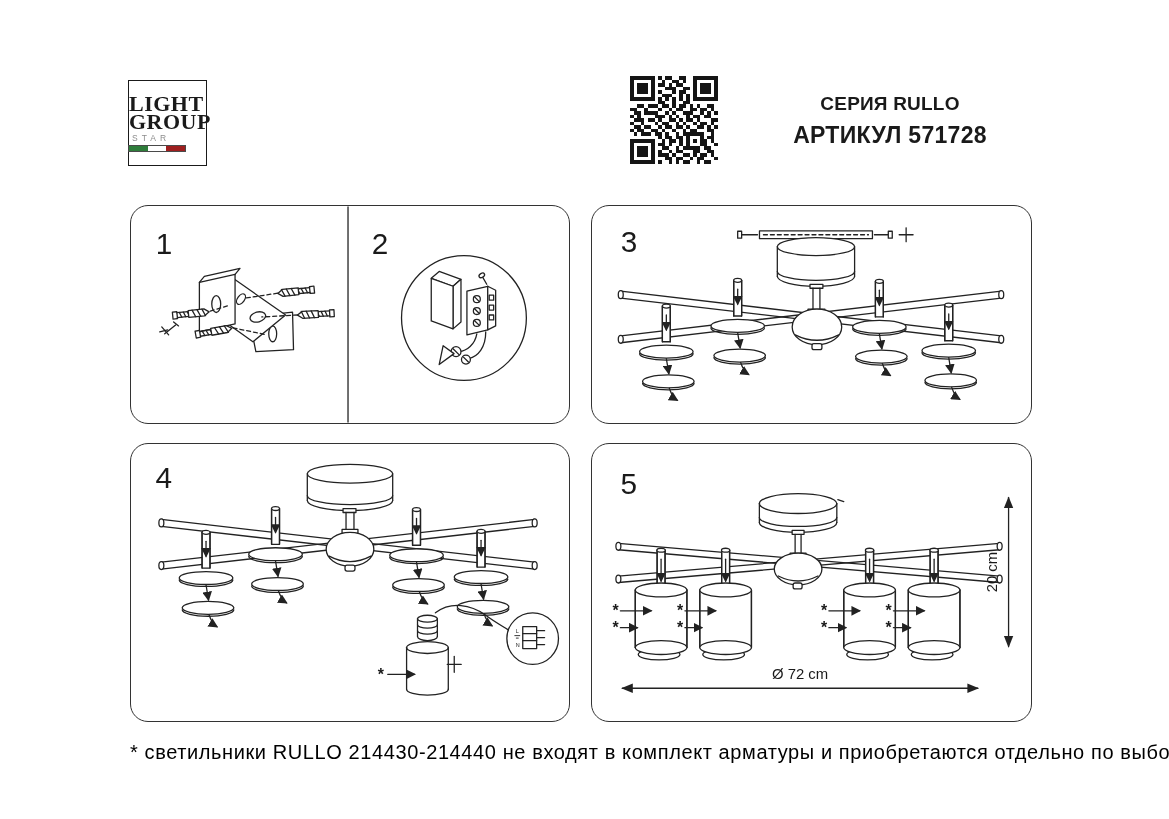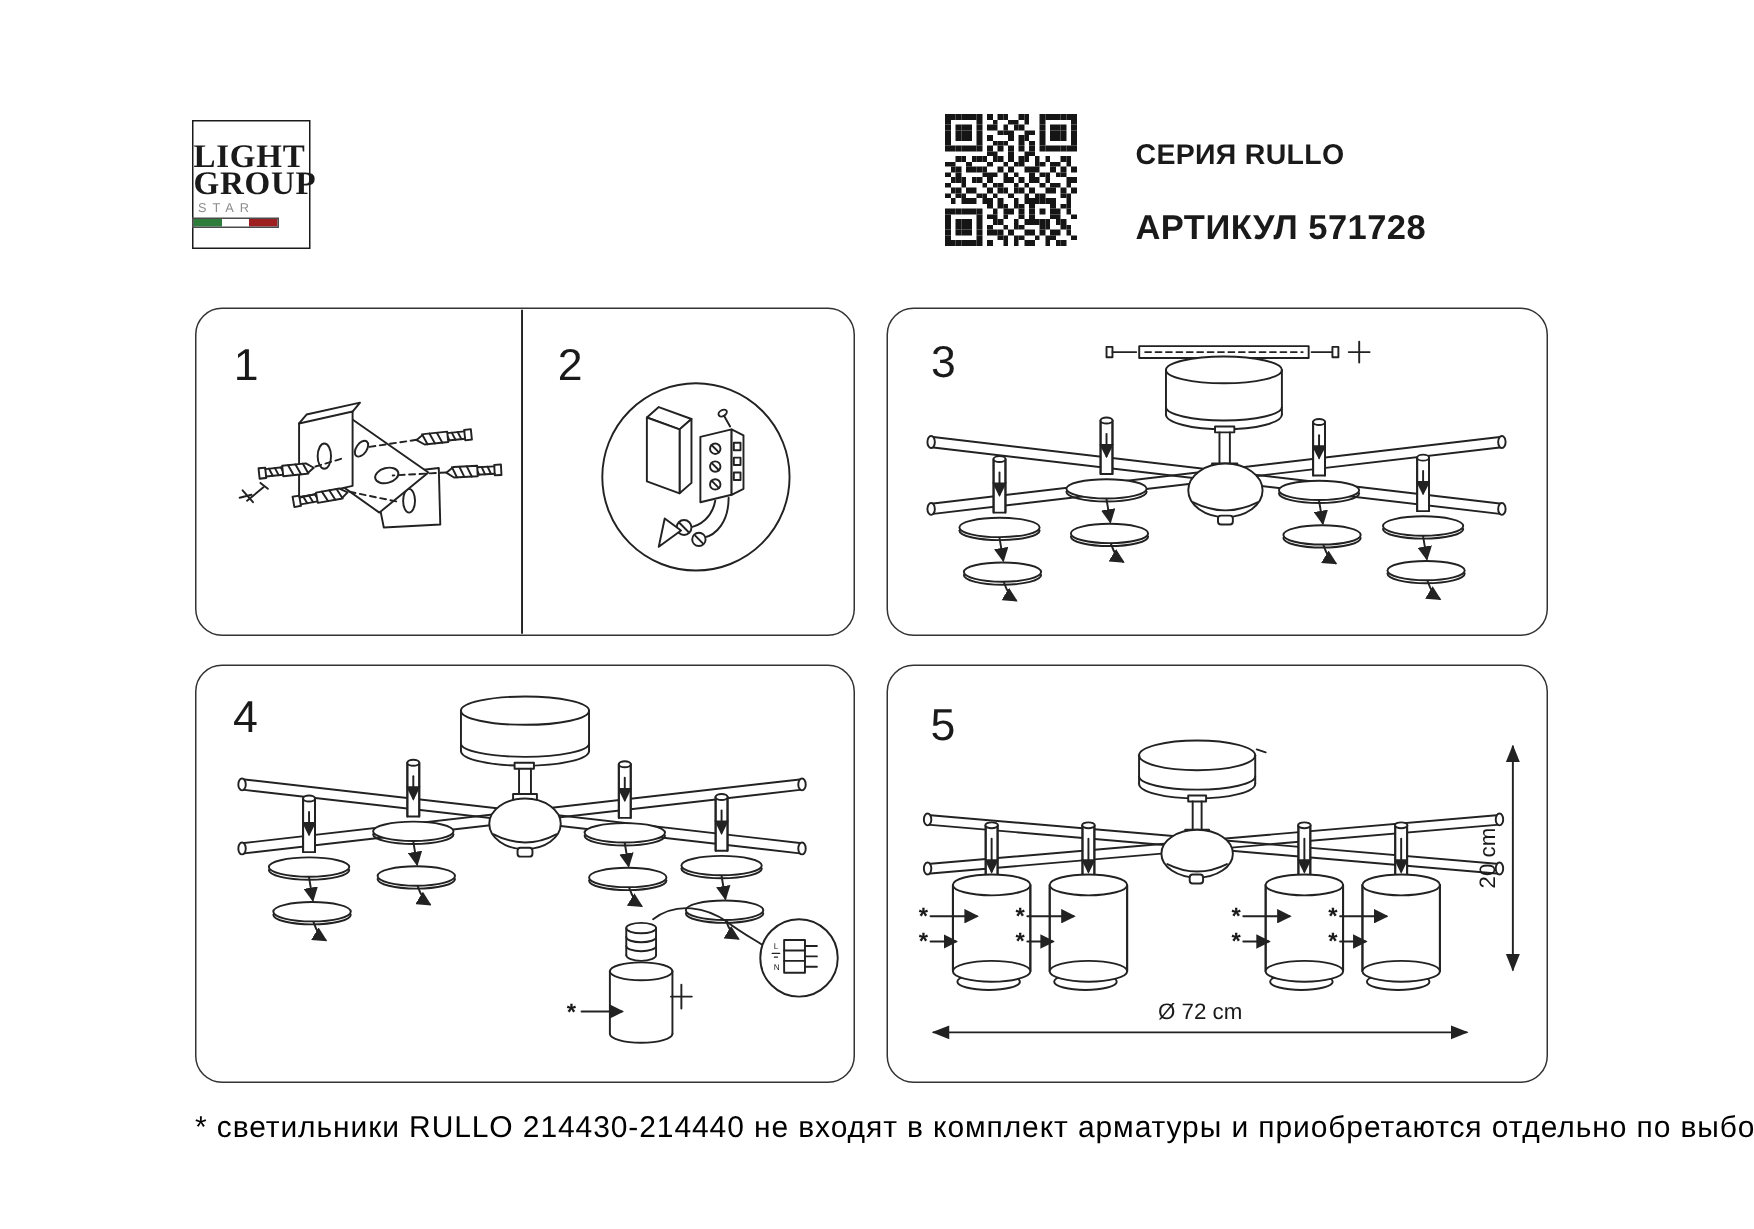--- a/index.html
+++ b/index.html
@@ -10,23 +10,23 @@
         box-sizing:border-box;display:flex;flex-direction:column;align-items:flex-start;justify-content:center;background:#fff}
   .logo .l1{font-family:"Liberation Serif",serif;font-weight:bold;font-size:22px;line-height:17.5px;letter-spacing:.5px}
   .logo .grp{font-size:8.5px;letter-spacing:4px;color:#8d8d8d;margin-top:3px;text-indent:3px}
   .flag{width:56px;height:5px;display:flex;margin-top:3px;outline:1px solid #4a4a4a}
   .flag .fg{flex:1;background:#2f7d3b}.flag .fw{flex:1;background:#ffffff}.flag .fr{flex:1;background:#9e1f1f}
   .title{position:absolute;left:232px;top:86px;font-size:25px;font-weight:bold;line-height:30px;
          letter-spacing:-.3px;white-space:nowrap}
   .qr{position:absolute;left:630px;top:76px;display:grid;grid-template-columns:repeat(25,3.52px);
       grid-auto-rows:3.52px;background:#fff}
   .qb{background:#151515}
-  .sa{position:absolute;left:757px;top:93px;width:266px;}
+  .sa{position:absolute;left:757px;top:93px;width:266px;text-align:center}
   .series{font-size:19px;font-weight:bold;letter-spacing:.2px}
-  .article{font-size:23px;font-weight:bold;margin-top:23px;letter-spacing:.3px}
+  .article{font-size:23px;font-weight:bold;margin-top:7px;letter-spacing:.3px}
   
   .panel{position:absolute;border:1.6px solid #333;border-radius:18px;box-sizing:border-box;background:#fff}
   #p12{left:130px;top:205px;width:440px;height:219px}
   #p3 {left:591px;top:205px;width:441px;height:219px}
   #p4 {left:130px;top:443px;width:440px;height:279px}
   #p5 {left:591px;top:443px;width:441px;height:279px}
   .panel svg{position:absolute;left:0;top:0;width:100%;height:100%}
   .diag *{stroke:#222;stroke-width:1.3;fill:none;stroke-linecap:round;stroke-linejoin:round}
   .diag text{fill:#1a1a1a;stroke:none;font-family:"Liberation Sans",sans-serif}
   .diag .stepnum{font-size:30px}

